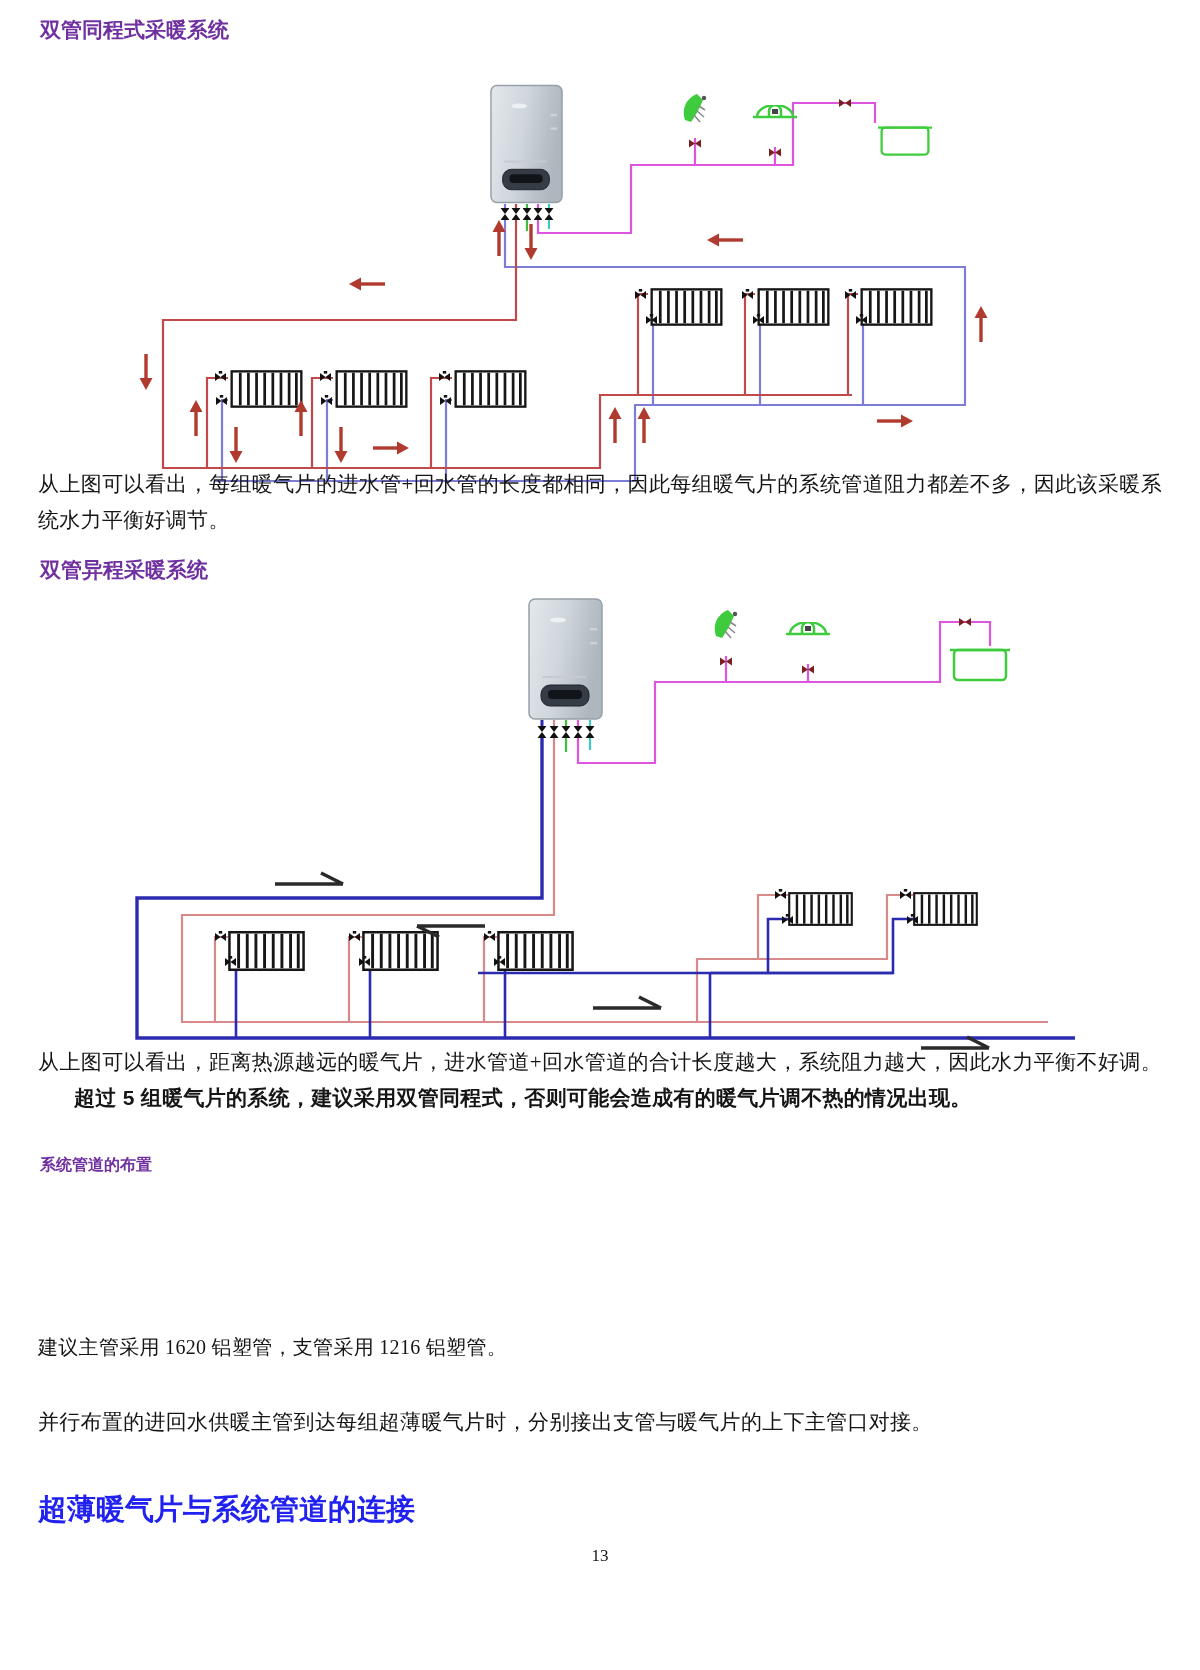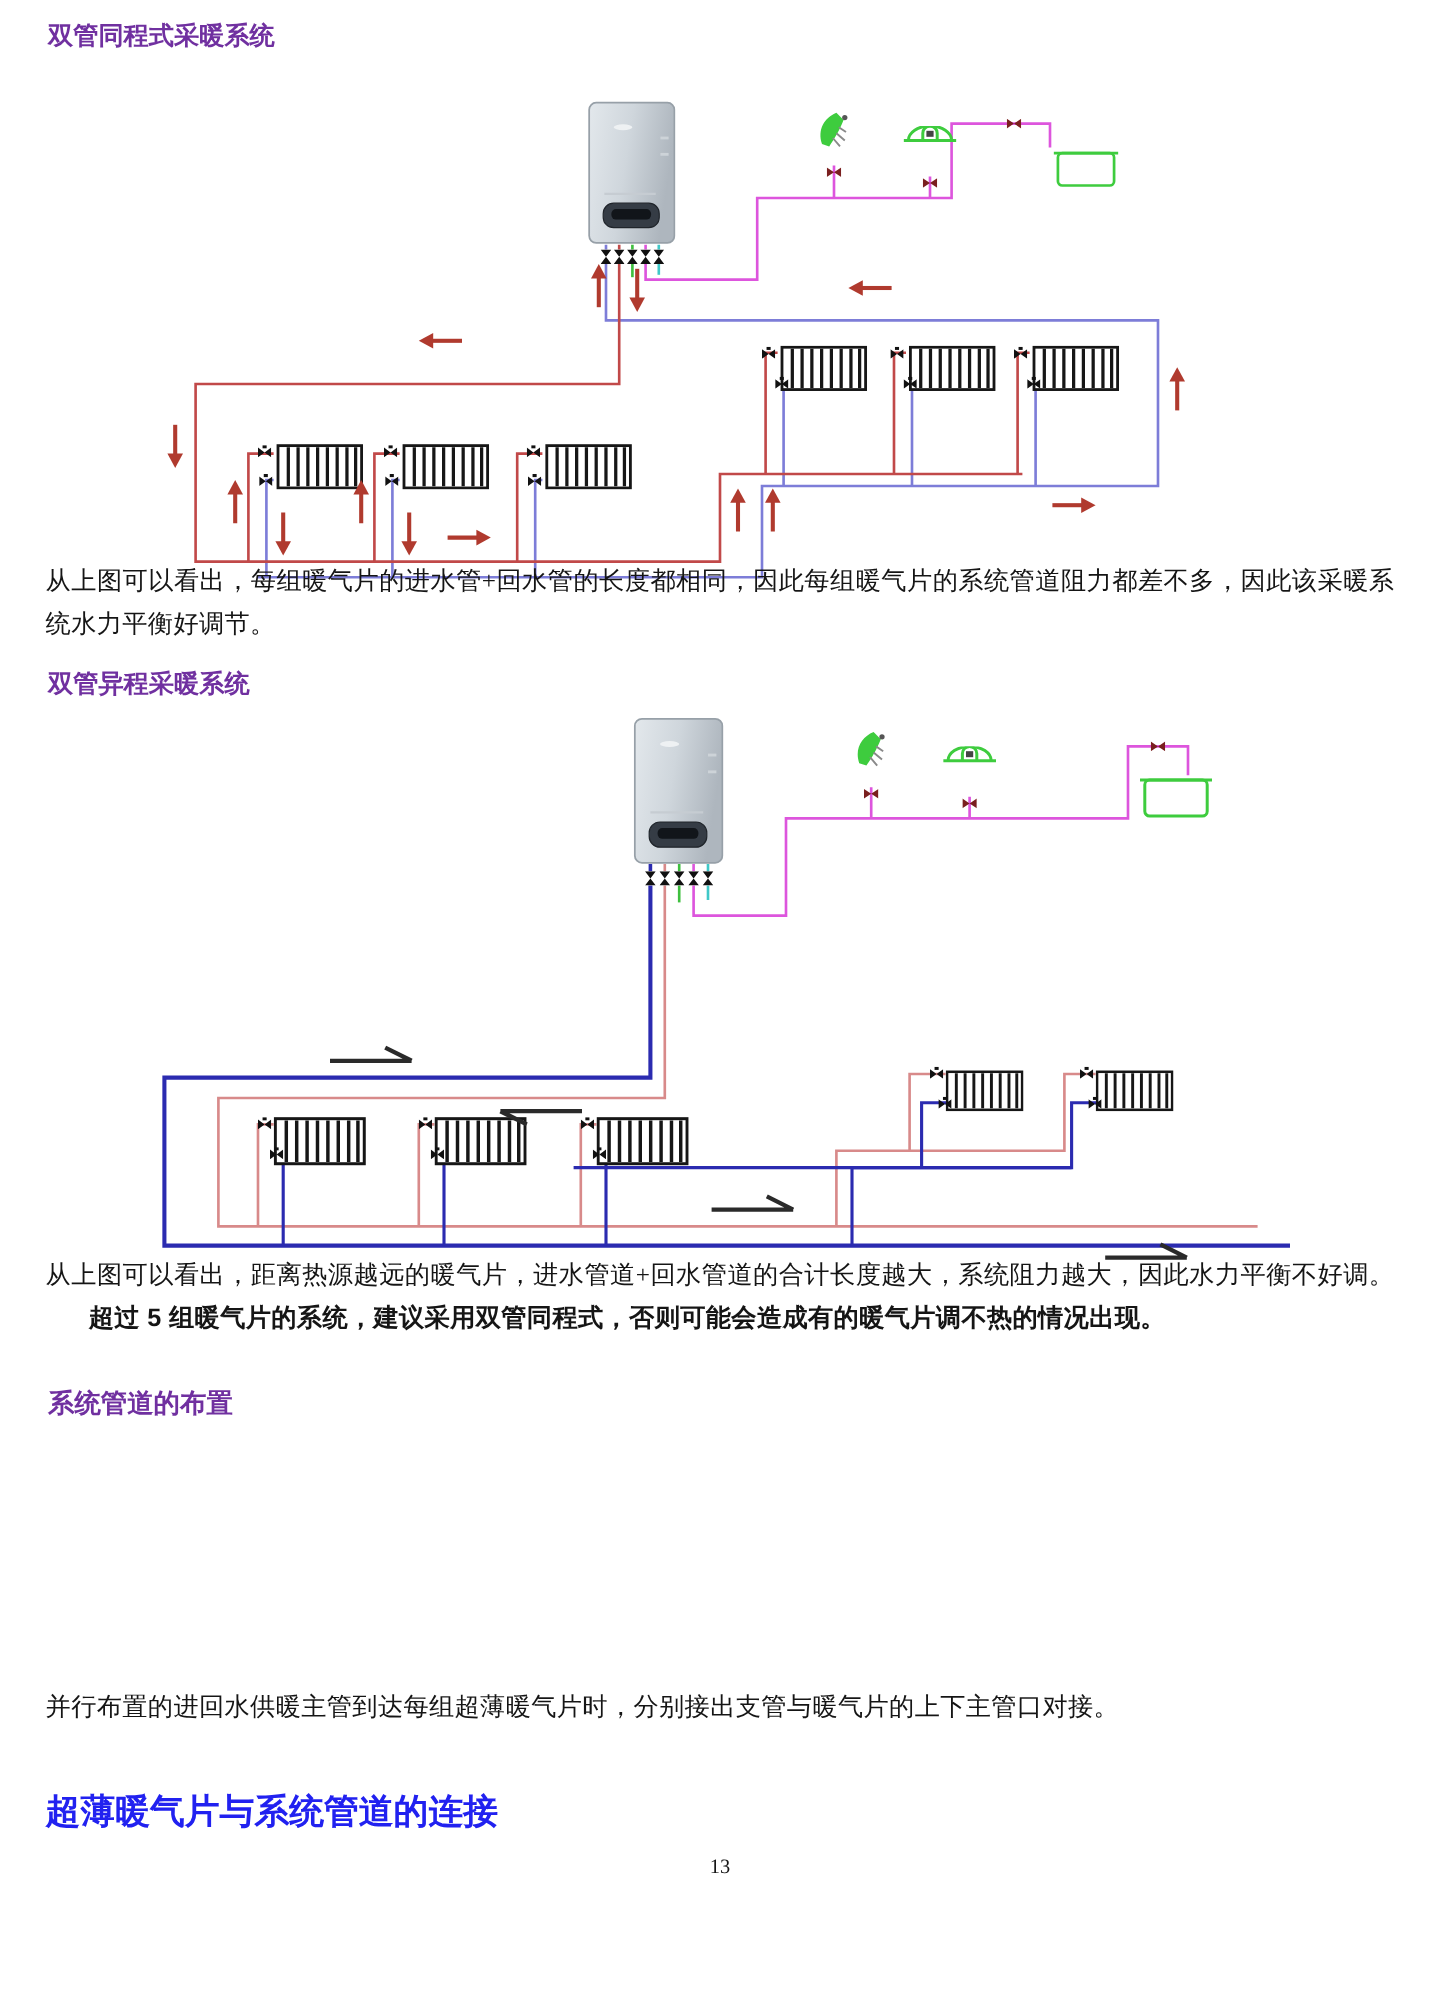--- a/index.html
+++ b/index.html
@@ -248,23 +248,24 @@
     <g class="harp">
       <use href="#harp" transform="translate(214,294)"></use>
       <use href="#harp" transform="translate(356,336) rotate(180)"></use>
       <use href="#harp" transform="translate(532,418)"></use>
       <use href="#harp" transform="translate(860,458)"></use>
     </g>
   </svg>
 
   <p class="abs para" style="top:1044px;margin:0;"><span>从上图可以看出，距离热源越远的暖气片，进水管道+回水管道的合计长度越大，系统阻力越大，因此水力平衡不好调。</span><span class="b-hei">超过 5 组暖气片的系统，建议采用双管同程式，否则可能会造成有的暖气片调不热的情况出现。</span></p>
 
-  <div class="abs h-purple" style="left:40px;top:1155px;font-size:22px;">系统管道的布置</div>
-
-
+  <div class="abs h-purple" style="left:40px;top:1155px;font-size:16px;">系统管道的布置</div>
+
+
+  <p class="abs para para-sm" style="top:1330px;margin:0;">建议主管采用 1620 铝塑管，支管采用 1216 铝塑管。</p>
 
   <p class="abs para" style="top:1404px;margin:0;">并行布置的进回水供暖主管到达每组超薄暖气片时，分别接出支管与暖气片的上下主管口对接。</p>
 
 
 
   <div class="abs h-blue" style="left:38px;top:1490px;">超薄暖气片与系统管道的连接</div>
 
   <div class="abs page-num" style="top:1546px;">13</div>
 </div>
 

